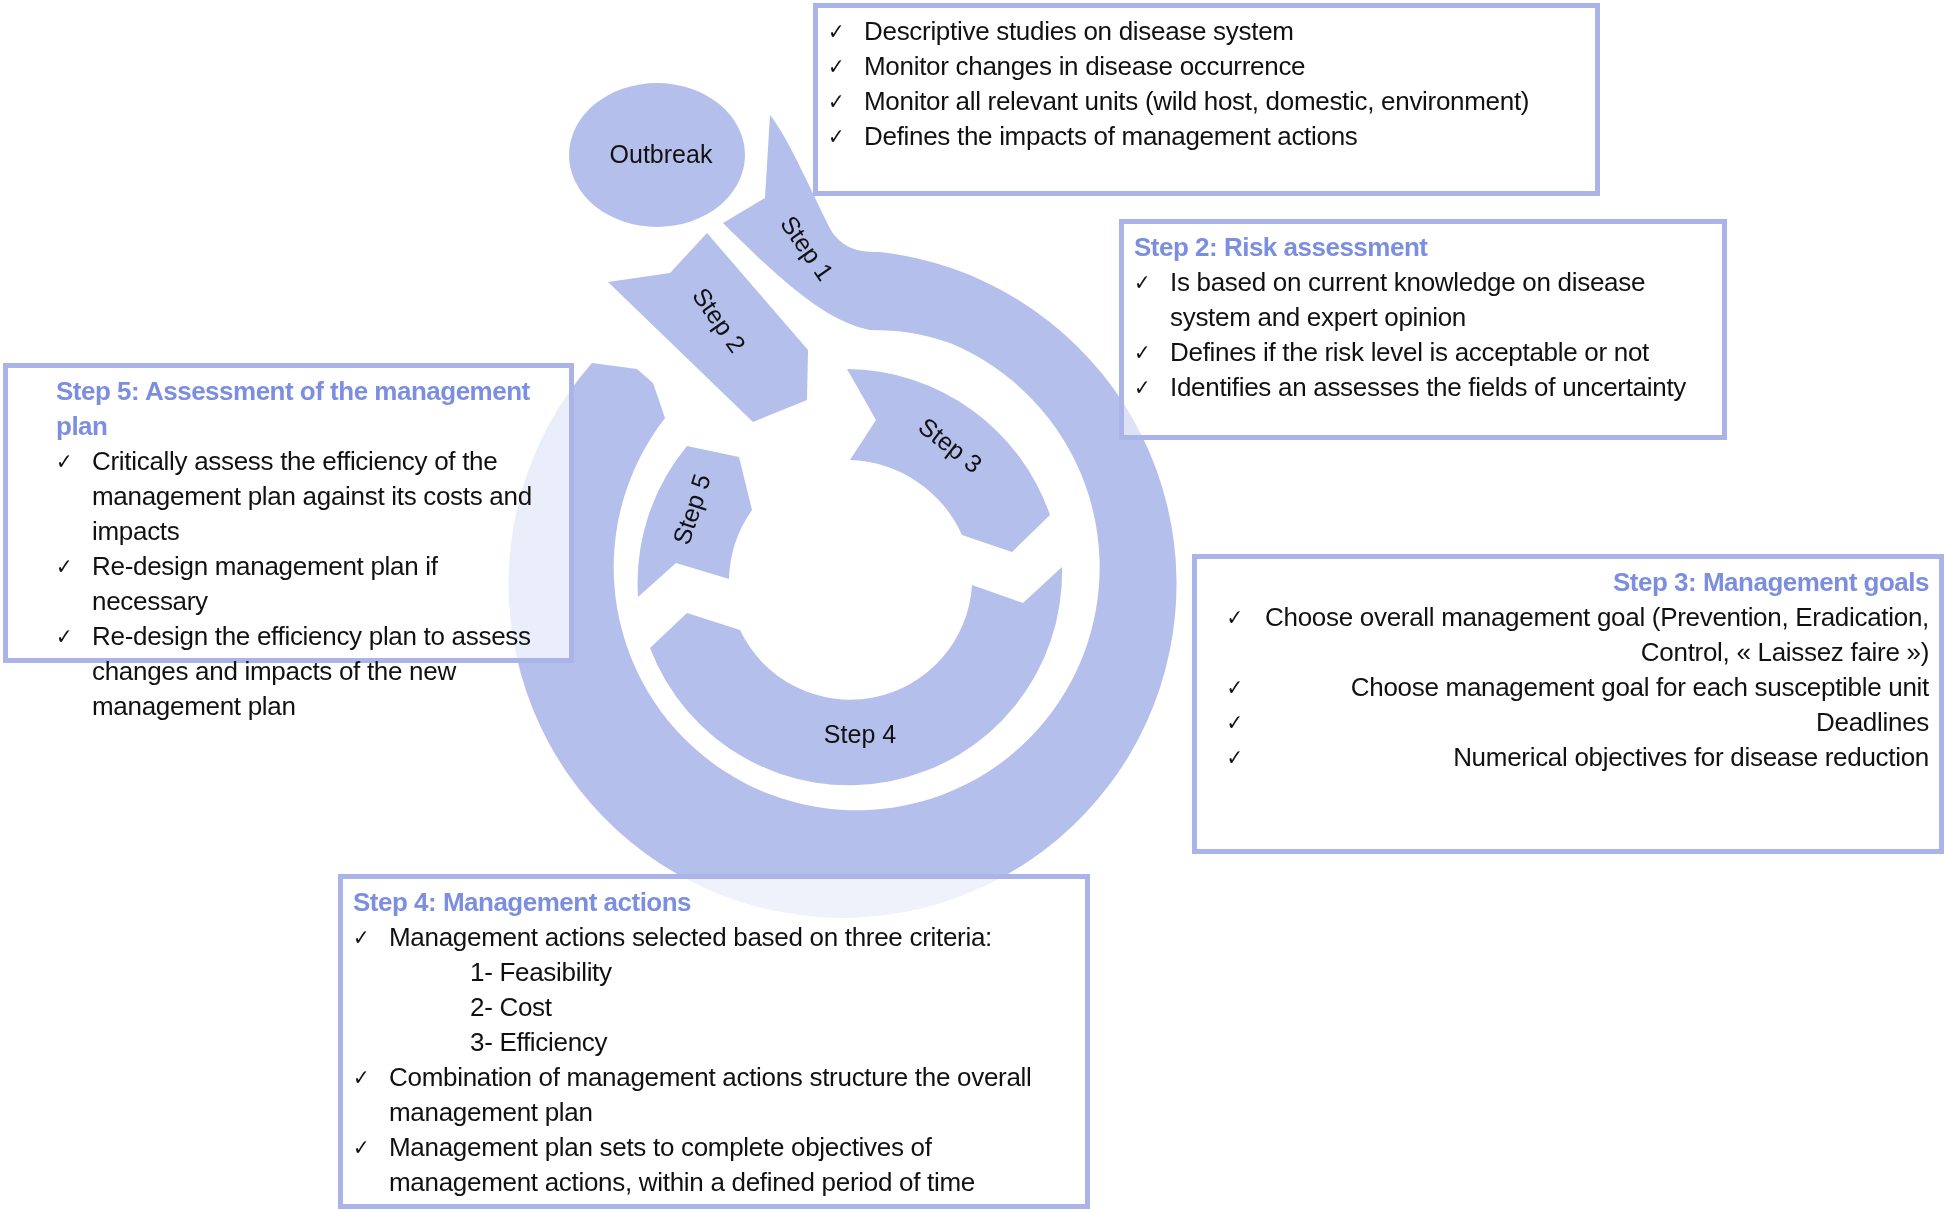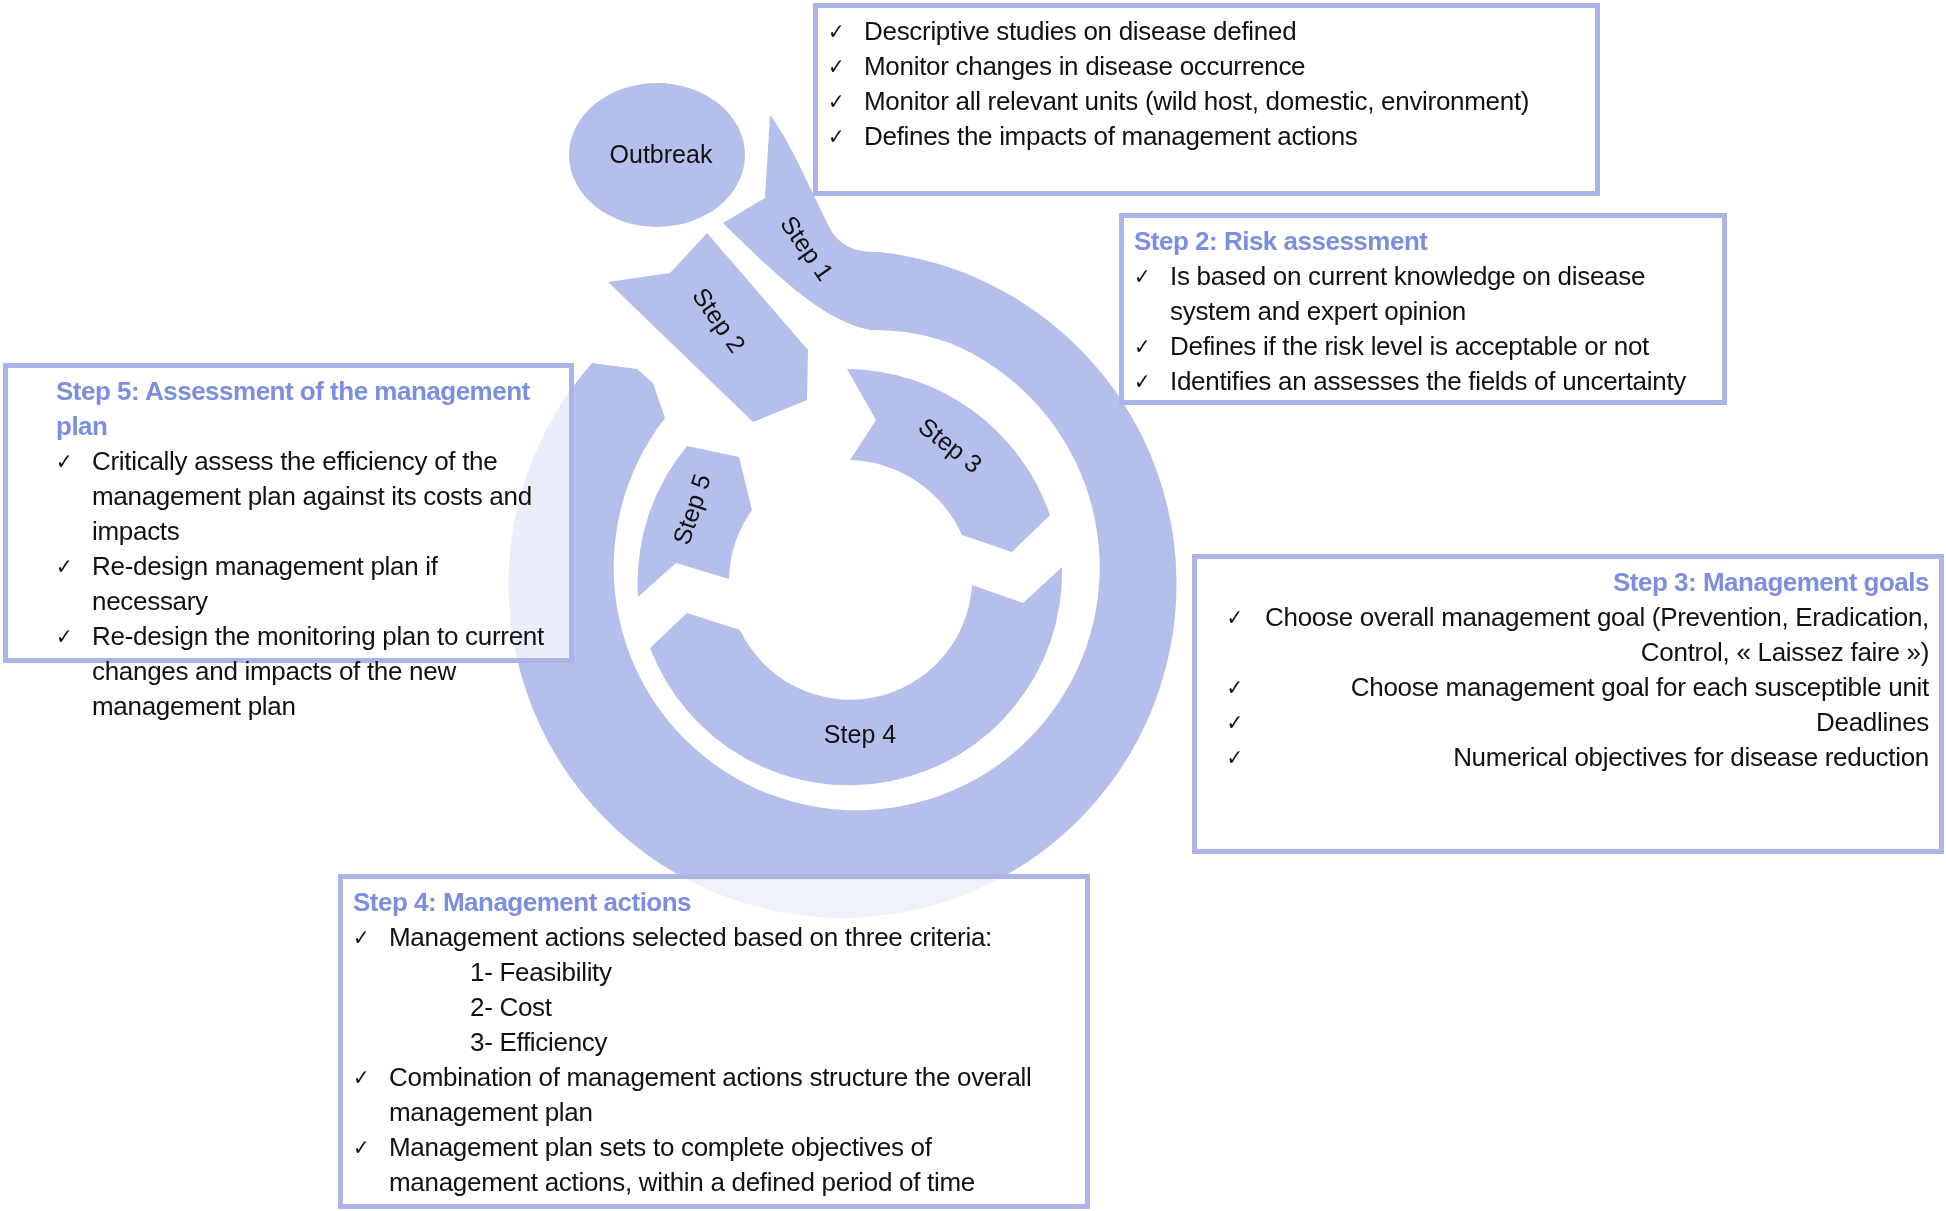--- a/index.html
+++ b/index.html
@@ -17,21 +17,21 @@
     font-size: 26px; line-height: 35px;
     font-stretch: condensed;
   }
   .box .heading { color: #7b8ee0; font-weight: bold; letter-spacing: -0.5px; }
   .item { display: flex; align-items: flex-start; }
   .check { width: 36px; flex: 0 0 36px; font-size: 22px; line-height: 35px; }
   .item-text { flex: 1; letter-spacing: -0.3px; }
   .plain { letter-spacing: -0.3px; }
   .sub { padding-left: 117px; letter-spacing: -0.3px; }
   #box-step1 { left: 813px; top: 3px; width: 787px; height: 193px; }
-  #box-step2 { left: 1119px; top: 213px; width: 608px; height: 192px; }
+  #box-step2 { left: 1119px; top: 219px; width: 608px; height: 221px; }
   #box-step5 { left: 3px; top: 363px; width: 571px; height: 300px; background: rgba(255,255,255,0.72); padding-left: 48px; }
   #box-step3 { left: 1192px; top: 554px; width: 752px; height: 300px; text-align: right; }
   #box-step4 { left: 338px; top: 874px; width: 752px; height: 335px; background: rgba(255,255,255,0.8); }
 </style>
 </head>
 <body>
 
 <svg id="diagram" viewBox="0 0 1946 1211" xmlns="http://www.w3.org/2000/svg">
 
   <ellipse class="shape" cx="657" cy="155" rx="88" ry="72"></ellipse>
@@ -58,21 +58,21 @@
   <text class="shape-label" transform="translate(800,253) rotate(55)" text-anchor="middle">Step 1</text>
   <text class="shape-label" transform="translate(712,325) rotate(55)" text-anchor="middle">Step 2</text>
   <text class="shape-label" transform="translate(945,452) rotate(38)" text-anchor="middle">Step 3</text>
   <text class="shape-label" x="860" y="743" text-anchor="middle">Step 4</text>
   <text class="shape-label" transform="translate(700,512) rotate(-72)" text-anchor="middle">Step 5</text>
 </svg>
 
 <div class="box" id="box-step1">
   <div class="item">
       <span class="check">✓</span>
-      <span class="item-text">Descriptive studies on disease defined</span>
+      <span class="item-text">Descriptive studies on disease system</span>
     </div>
   <div class="item">
       <span class="check">✓</span>
       <span class="item-text">Monitor changes in disease occurrence</span>
     </div>
   <div class="item">
       <span class="check">✓</span>
       <span class="item-text">Monitor all relevant units (wild host, domestic, environment)</span>
     </div>
   <div class="item">
@@ -102,21 +102,21 @@
   <div class="item">
       <span class="check">✓</span>
       <span class="item-text">Critically assess the efficiency of the management plan against its costs and impacts</span>
     </div>
   <div class="item">
       <span class="check">✓</span>
       <span class="item-text">Re-design management plan if necessary</span>
     </div>
   <div class="item">
       <span class="check">✓</span>
-      <span class="item-text">Re-design the monitoring plan to current changes and impacts of the new management plan</span>
+      <span class="item-text">Re-design the efficiency plan to assess changes and impacts of the new management plan</span>
     </div>
 </div>
 
 <div class="box" id="box-step3">
   <div class="heading">Step 3: Management goals</div>
   <div class="item">
       <span class="check">✓</span>
       <span class="item-text">Choose overall management goal (Prevention, Eradication, Control, « Laissez faire »)</span>
     </div>
   <div class="item">

